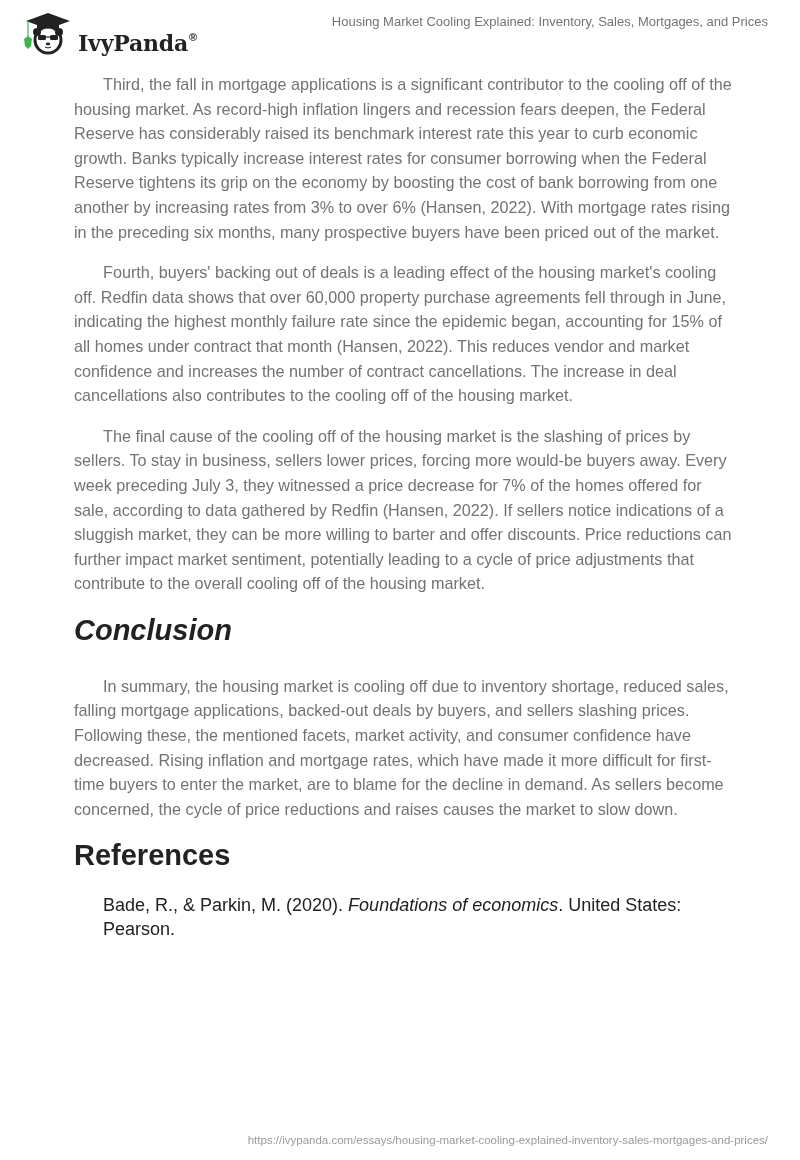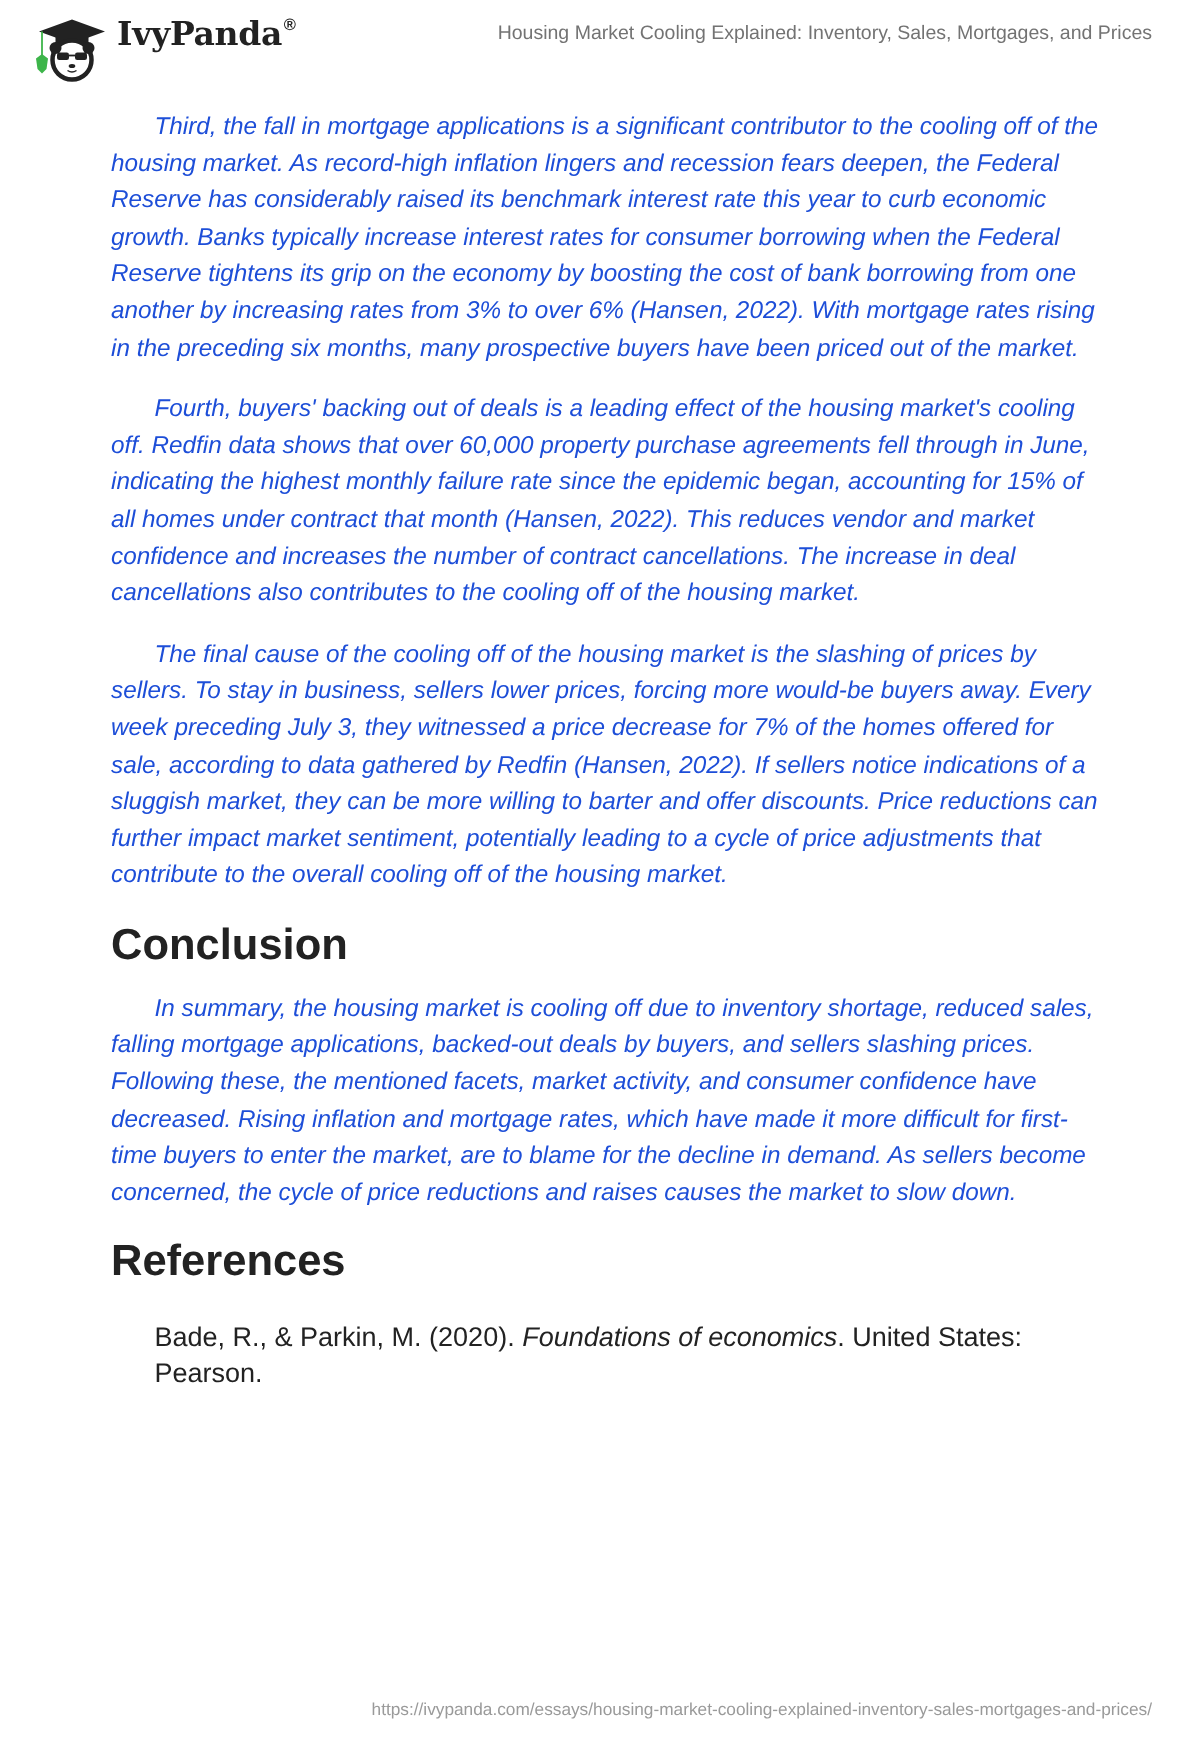--- a/index.html
+++ b/index.html
@@ -1,40 +1,39 @@
 <!DOCTYPE html>
 <html><head>
   <meta charset="utf-8">
   <style>
     html, body { margin: 0; padding: 0; background: #ffffff; }
     body {
       width: 800px; height: 1160px; position: relative; overflow: hidden;
       font-family: "Liberation Sans", sans-serif; color: #222222;
     }
     .header { position: absolute; left: 0; top: 0; width: 800px; height: 62px; }
-    .logo { position: absolute; left: 18px; top: 10px; display: flex; align-items: flex-start; }
+    .logo { position: absolute; left: 18px; top: 10px; display: flex; align-items: flex-end; }
     .logo svg { width: 56px; height: 46px; }
     .logo-text {
       font-family: "DejaVu Serif", serif; font-weight: bold; font-size: 22px;
       color: #222; margin-left: 4px; letter-spacing: -0.2px;
     }
     .logo-text sup { font-size: 11px; font-family: "Liberation Sans", sans-serif; vertical-align: 10px; margin-left: 1px; }
     .doc-title {
       position: absolute; right: 32px; top: 14px; font-size: 13px; color: #737373;
     }
     .content { position: absolute; left: 74px; top: 72px; width: 660px; }
     p.body {
-      margin: 0 0 16px 0; font-size: 16.2px; line-height: 24.6px; color: #1d4ed8;
+      margin: 0 0 16px 0; font-size: 16.2px; line-height: 24.6px; color: #737373;
       text-indent: 29px;
-      font-style: italic;
     }
     h2 {
       font-size: 29px; font-weight: bold; margin: 0; line-height: 36px; color: #222;
     }
-    h2.conclusion { margin-top: 14px; margin-bottom: 12px; }
+    h2.conclusion { margin-top: 14px; margin-bottom: 26px; font-style: italic; }
     h2.references { margin-top: 0; margin-bottom: 20px; }
     .refs { margin-left: 29px; }
     .ref { font-size: 18px; line-height: 24px; margin: 0 0 16px 0; color: #222; }
     .ref em { font-style: italic; }
     .ref a { color: #1a9b8e; font-style: italic; text-decoration: underline; }
     .footer-url {
       position: absolute; right: 32px; top: 1134px; font-size: 11.5px; color: #9a9a9a; text-align: right;
     }
   </style>
 </head>

